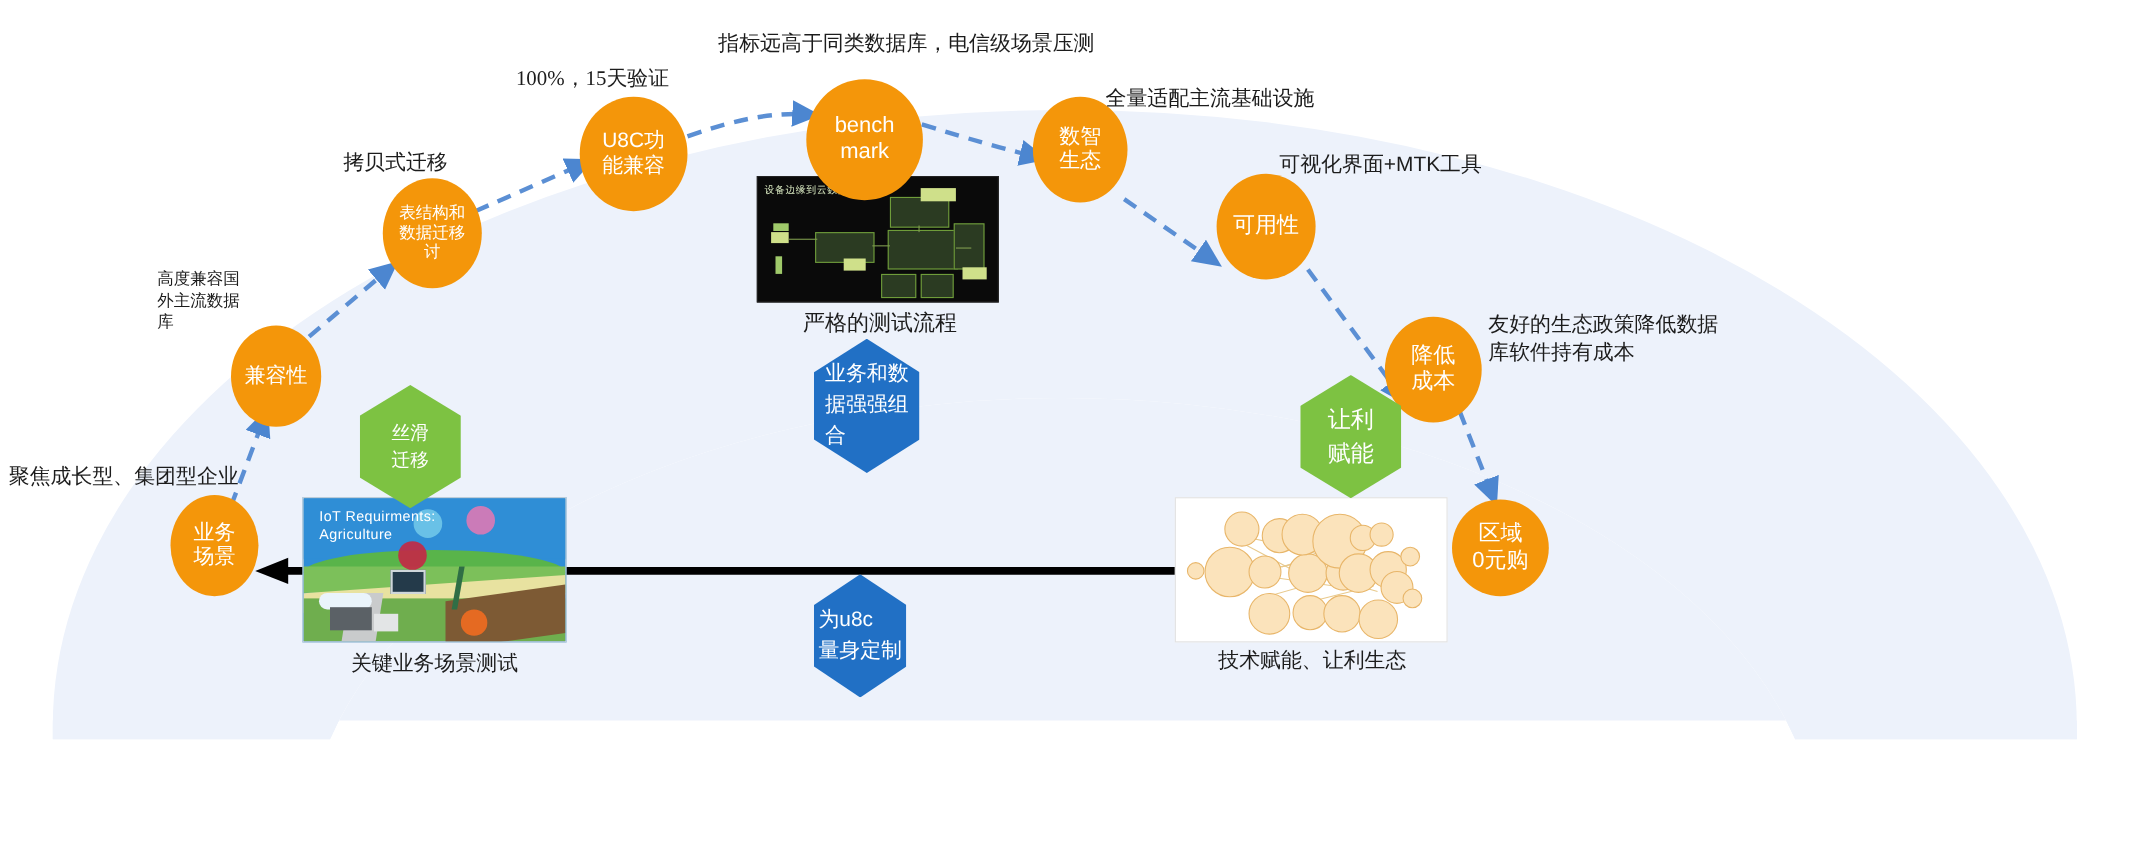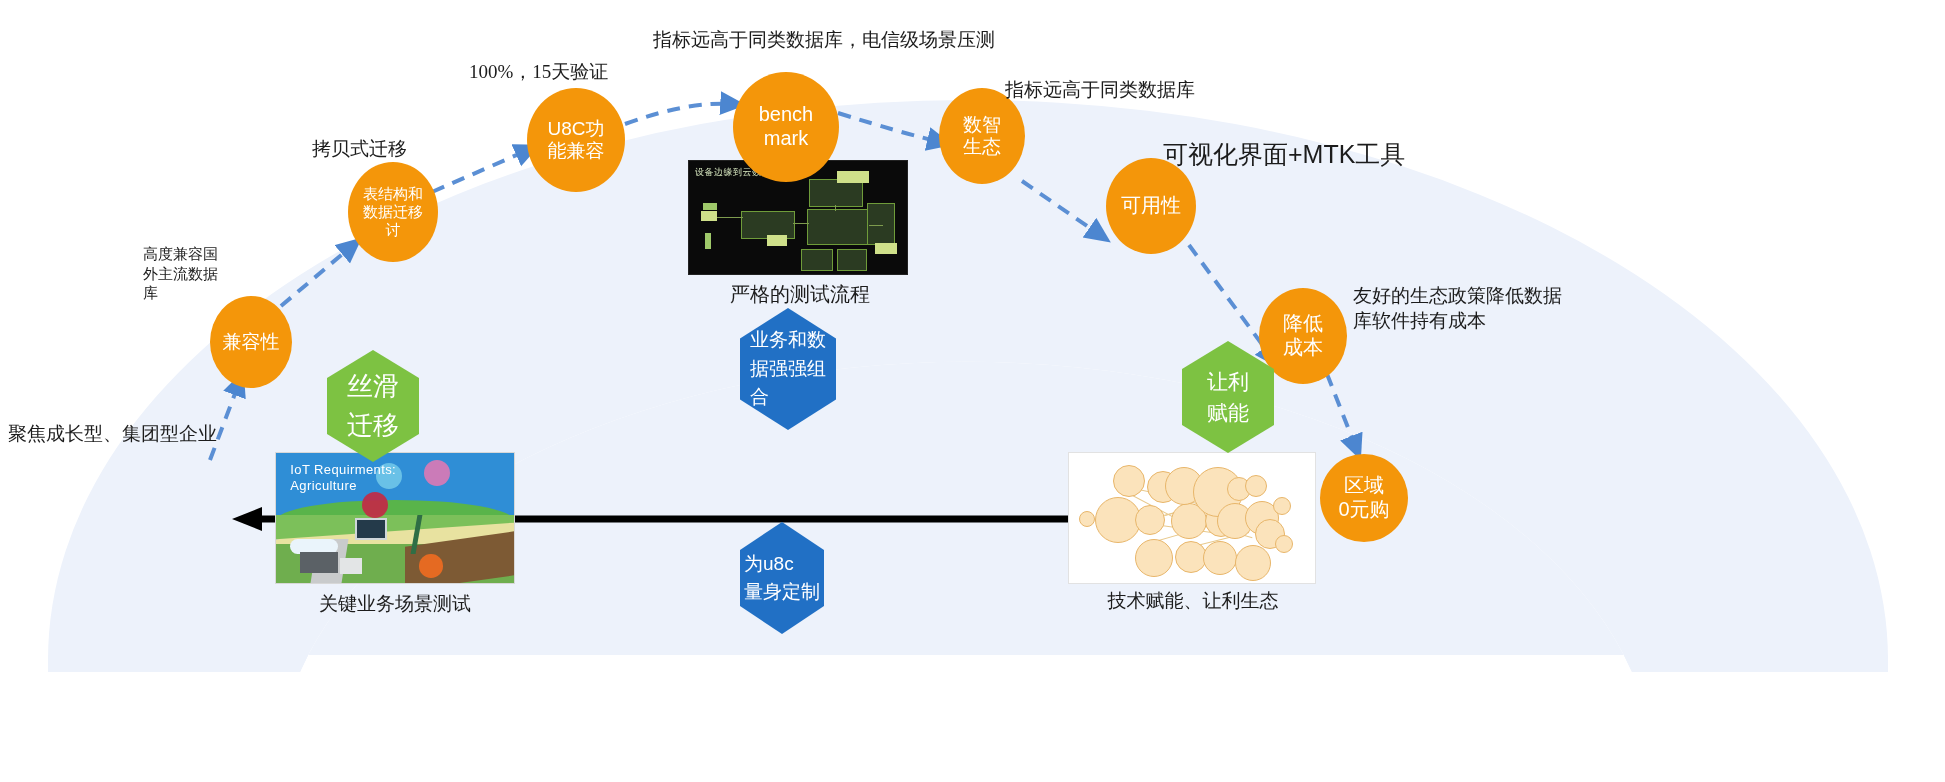--- a/index.html
+++ b/index.html
@@ -208,20 +208,22 @@
     <div class="nb" style="left:134px;top:88px;width:32px;height:32px;"></div>
     <div class="nb" style="left:176px;top:48px;width:32px;height:32px;"></div>
     <div class="nb" style="left:158px;top:24px;width:22px;height:22px;"></div>
     <div class="nb" style="left:176px;top:22px;width:20px;height:20px;"></div>
     <div class="nb" style="left:186px;top:66px;width:28px;height:28px;"></div>
     <div class="nb" style="left:166px;top:92px;width:34px;height:34px;"></div>
     <div class="nb" style="left:204px;top:44px;width:16px;height:16px;"></div>
     <div class="nb" style="left:206px;top:82px;width:16px;height:16px;"></div>
   </div>
 
+  <div class="node orange" style="left:155px;top:450px;width:80px;height:92px;font-size:19px;">业务
+场景</div>
 
   <div class="node orange" style="left:210px;top:296px;width:82px;height:92px;font-size:19px;">兼容性</div>
 
   <div class="node orange" style="left:348px;top:162px;width:90px;height:100px;font-size:15px;">表结构和
 数据迁移
 讨</div>
 
   <div class="node orange" style="left:527px;top:88px;width:98px;height:104px;font-size:19px;">U8C功
 能兼容</div>
 
@@ -232,21 +234,21 @@
 mark</div>
 
   <div class="node orange" style="left:1106px;top:158px;width:90px;height:96px;font-size:20px;">可用性</div>
 
   <div class="node orange" style="left:1259px;top:288px;width:88px;height:96px;font-size:20px;">降低
 成本</div>
 
   <div class="node orange" style="left:1320px;top:454px;width:88px;height:88px;font-size:20px;">区域
 0元购</div>
 
-  <div class="hex green" style="left:327px;top:350px;width:92px;height:112px;font-size:26px;">丝滑
+  <div class="hex green" style="left:327px;top:350px;width:92px;height:112px;font-size:17px;">丝滑
 迁移</div>
 
   <div class="hex blue" style="left:740px;top:308px;width:96px;height:122px;font-size:19px;">业务和数
 据强强组
 合</div>
 
   <div class="hex green" style="left:1182px;top:341px;width:92px;height:112px;font-size:21px;">让利
 赋能</div>
 
   <div class="hex blue" style="left:740px;top:522px;width:84px;height:112px;font-size:19px;">为u8c
@@ -257,23 +259,23 @@
   <div class="cap left" style="left:143px;top:244px;width:160px;font-size:15px;">高度兼容国
 外主流数据
 库</div>
 
   <div class="cap left" style="left:312px;top:137px;width:170px;font-size:19px;">拷贝式迁移</div>
 
   <div class="cap left" style="left:469px;top:60px;width:220px;font-size:19px;font-family:Liberation Serif, serif;">100%，15天验证</div>
 
   <div class="cap left" style="left:653px;top:28px;width:420px;font-size:19px;">指标远高于同类数据库，电信级场景压测</div>
 
-  <div class="cap left" style="left:1005px;top:78px;width:300px;font-size:19px;">指标远高于同类数据库</div>
-
-  <div class="cap left" style="left:1163px;top:138px;width:260px;font-size:25px;">可视化界面+MTK工具</div>
+  <div class="cap left" style="left:1005px;top:78px;width:300px;font-size:19px;">全量适配主流基础设施</div>
+
+  <div class="cap left" style="left:1163px;top:138px;width:260px;font-size:19px;">可视化界面+MTK工具</div>
 
   <div class="cap left" style="left:1353px;top:284px;width:300px;font-size:19px;">友好的生态政策降低数据
 库软件持有成本</div>
 
   <div class="cap center" style="left:700px;top:281px;width:200px;font-size:20px;">严格的测试流程</div>
 
   <div class="cap center" style="left:285px;top:592px;width:220px;font-size:19px;">关键业务场景测试</div>
 
   <div class="cap center" style="left:1078px;top:589px;width:230px;font-size:19px;">技术赋能、让利生态</div>
 

